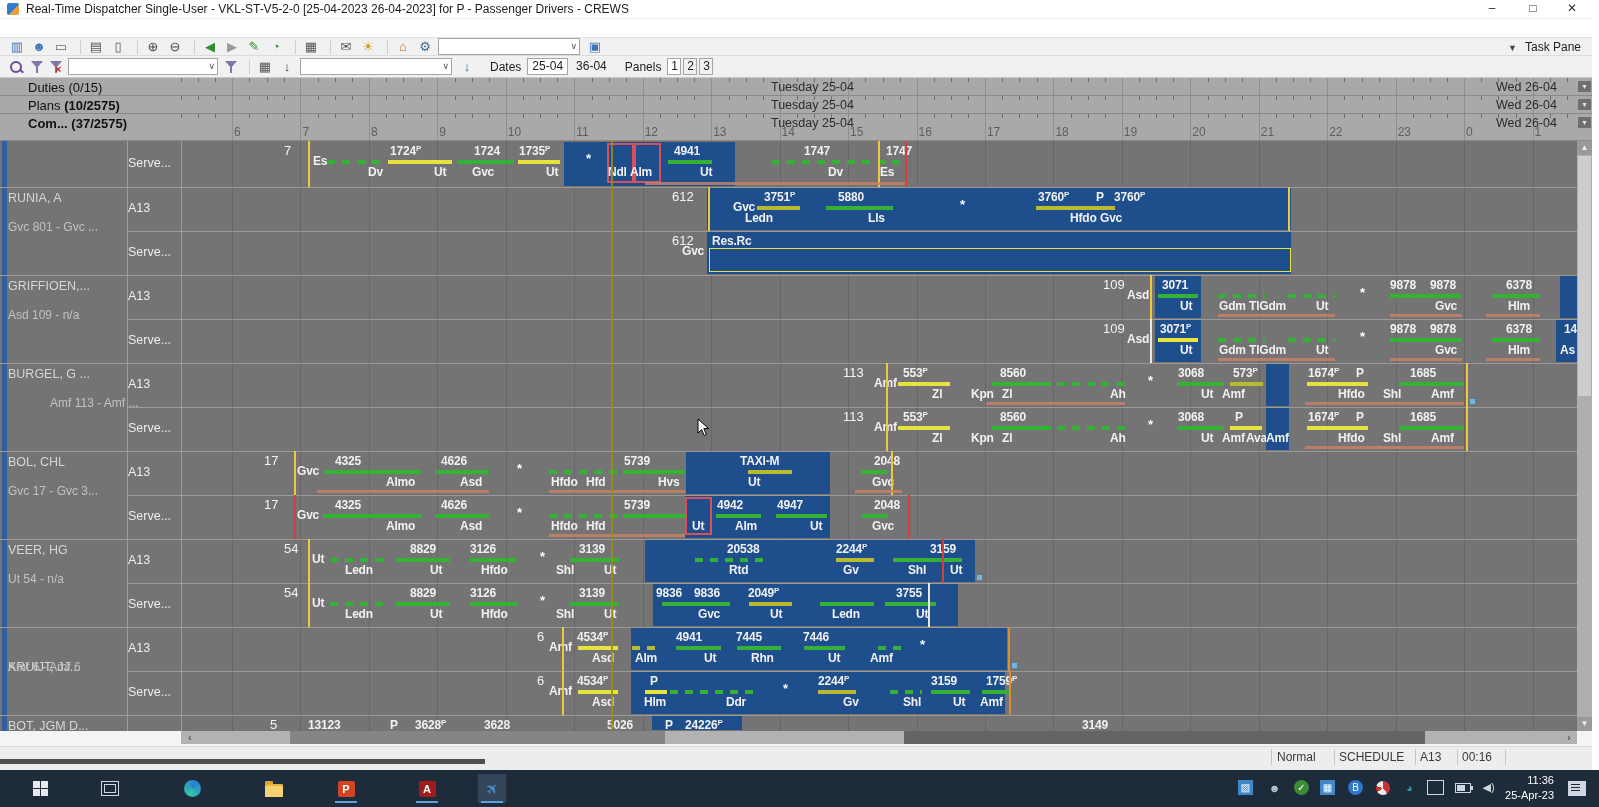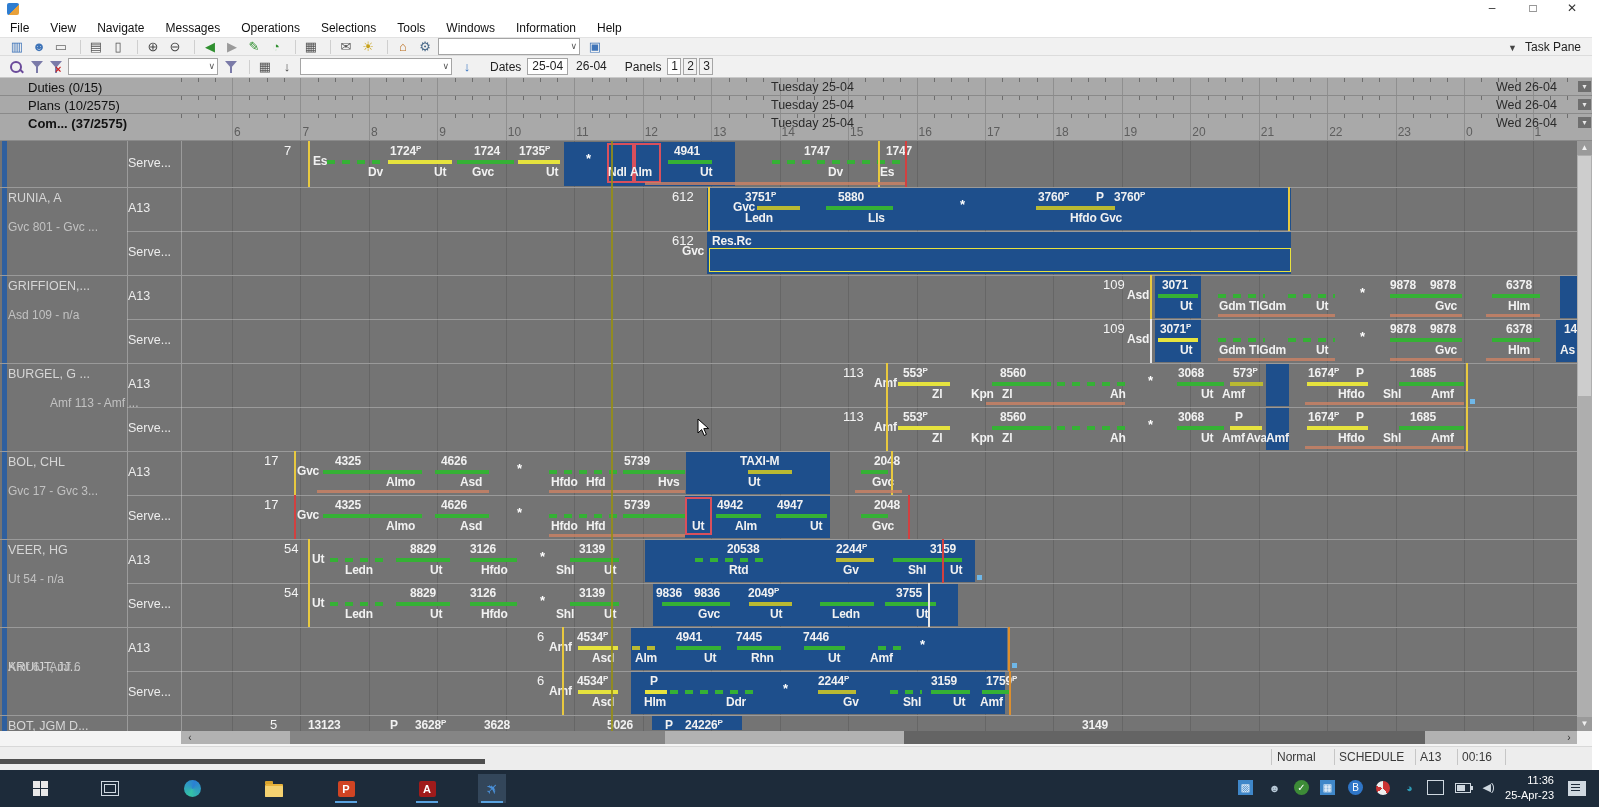--- a/index.html
+++ b/index.html
@@ -114,37 +114,26 @@
   #cursor{left:697px;top:418px;width:20px;height:20px;z-index:50}
   #rightedge{left:1592px;top:0;width:7px;height:770px;background:#fff}
 </style>
 </head>
 <body>
 
 <div id="app">
 
   <div class="abs" id="titlebar">
     <div class="abs" id="title-ico"></div>
+    <div class="abs" id="title-text">Real-Time Dispatcher Single-User - VKL-ST-V5-2-0 [25-04-2023 26-04-2023] for P - Passenger Drivers - CREWS</div>
     <div class="abs winbtn" style="left:1478px">–</div>
     <div class="abs winbtn" style="left:1519px">□</div>
     <div class="abs winbtn" style="left:1558px">✕</div>
   </div>
 
-  <div class="abs" id="menubar">
-      <div class="mitem">File</div>
-      <div class="mitem">View</div>
-      <div class="mitem">Navigate</div>
-      <div class="mitem">Messages</div>
-      <div class="mitem">Operations</div>
-      <div class="mitem">Selections</div>
-      <div class="mitem">Tools</div>
-      <div class="mitem">Windows</div>
-      <div class="mitem">Information</div>
-      <div class="mitem">Help</div>
-    </div>
 
   <div class="abs" id="toolbar1">
       <div class="tico" style="color: rgb(63, 116, 184);">▥</div>
       <div class="tico" style="color: rgb(63, 116, 184);">☻</div>
       <div class="tico" style="color: rgb(107, 107, 107);">▭</div>
       <div class="tsep"></div>
       <div class="tico" style="color: rgb(85, 85, 85);">▤</div>
       <div class="tico" style="color: rgb(85, 85, 85);">▯</div>
       <div class="tsep"></div>
       <div class="tico" style="color: rgb(68, 68, 68);">⊕</div>
@@ -191,21 +180,21 @@
       </div>
       <div class="tsep"></div>
       <div class="tico" style="color: rgb(85, 85, 85);">▦</div>
       <div class="tico" style="color: rgb(68, 68, 68);">↓</div>
       <div class="combo" style="width: 150px;">
         <span class="arr">∨</span>
       </div>
       <div class="tico" style="color: rgb(47, 111, 191);">↓</div>
       <div class="tlabel">Dates</div>
       <div class="dbox">25-04</div>
-      <div class="dbox plain">26-04</div>
+      <div class="dbox plain">36-04</div>
       <div class="tlabel">Panels</div>
       <div class="pbox sel">1</div>
       <div class="pbox">2</div>
       <div class="pbox">3</div>
     </div>
 
   <div id="header-rows">
       <div class="abs hrow" style="top: 78px; height: 17px;">
         <div class="hlabel" style="top: 2px;"><span style="font-weight: 400;">Duties  </span><span style="font-weight: 400;"> (0/15)</span></div>
         <div class="tick" style="left: 181px; height: 4px;"></div>
@@ -288,21 +277,21 @@
         <div class="hline" style="left: 1258.75px; height: 18px;"></div>
         <div class="hline" style="left: 1327.2px; height: 18px;"></div>
         <div class="hline" style="left: 1395.65px; height: 18px;"></div>
         <div class="hline" style="left: 1464.1px; height: 18px;"></div>
         <div class="hline" style="left: 1532.55px; height: 18px;"></div>
         <div class="day" style="left: 771px; top: 2px;">Tuesday 25-04</div>
         <div class="day" style="left: 1496px; top: 2px;">Wed 26-04</div>
       </div>
       <div class="abs hbtn" style="top: 81px;">▾</div>
       <div class="abs hrow" style="top: 96px; height: 17px;">
-        <div class="hlabel" style="top: 2px;"><span style="font-weight: 400;">Plans  </span><span style="font-weight: 400;"> (10/2575)</span></div>
+        <div class="hlabel" style="top: 2px;"><span style="font-weight: 400;">Plans  </span><span style="font-weight: 700;"> (10/2575)</span></div>
         <div class="tick" style="left: 181px; height: 4px;"></div>
         <div class="tick" style="left: 198.11px; height: 4px;"></div>
         <div class="tick" style="left: 215.22px; height: 4px;"></div>
         <div class="tick" style="left: 249.44px; height: 4px;"></div>
         <div class="tick" style="left: 266.55px; height: 4px;"></div>
         <div class="tick" style="left: 283.66px; height: 4px;"></div>
         <div class="tick" style="left: 317.88px; height: 4px;"></div>
         <div class="tick" style="left: 334.99px; height: 4px;"></div>
         <div class="tick" style="left: 352.1px; height: 4px;"></div>
         <div class="tick" style="left: 386.32px; height: 4px;"></div>
@@ -555,21 +544,21 @@
       <div class="gname" style="top: 191px;">RUNIA, A</div>
       <div class="ginfo" style="top: 220px;">Gvc 801 - Gvc ...</div>
       <div class="row" style="top: 187px; height: 44px;">
         <div class="rtype" style="top: 14px;">A13</div>
         <div class="num" style="left: 672px; top: 2px;">612</div>
         <div class="blk" style="left: 707px; width: 584px; top: 1px; height: 42px;"></div>
         <div class="vl" style="left: 708px; top: 0px; height: 44px; background: rgb(232, 201, 63);"></div>
         <div class="vl" style="left: 1288px; top: 0px; height: 44px; background: rgb(232, 201, 63);"></div>
         <div class="lbl" style="left: 733px; top: 13px;">Gvc</div>
         <div class="bar o" style="left: 757px; width: 43px; top: 19px;"></div>
-        <div class="lbl" style="left: 745px; top: 3px;">3751<sup>P</sup></div>
+        <div class="lbl" style="left: 764px; top: 3px;">3751<sup>P</sup></div>
         <div class="lbl" style="left: 745px; top: 24px;">Ledn</div>
         <div class="bar g dash2" style="left: 820px; width: 73px; top: 19px;"></div>
         <div class="lbl" style="left: 838px; top: 3px;">5880</div>
         <div class="lbl" style="left: 868px; top: 24px;">Lls</div>
         <div class="star" style="left: 960px; top: 10px;">*</div>
         <div class="bar o" style="left: 1036px; width: 79px; top: 19px;"></div>
         <div class="lbl" style="left: 1038px; top: 3px;">3760<sup>P</sup></div>
         <div class="lbl" style="left: 1070px; top: 24px;">Hfdo</div>
         <div class="lbl" style="left: 1096px; top: 3px;">P</div>
         <div class="lbl" style="left: 1114px; top: 3px;">3760<sup>P</sup></div>

